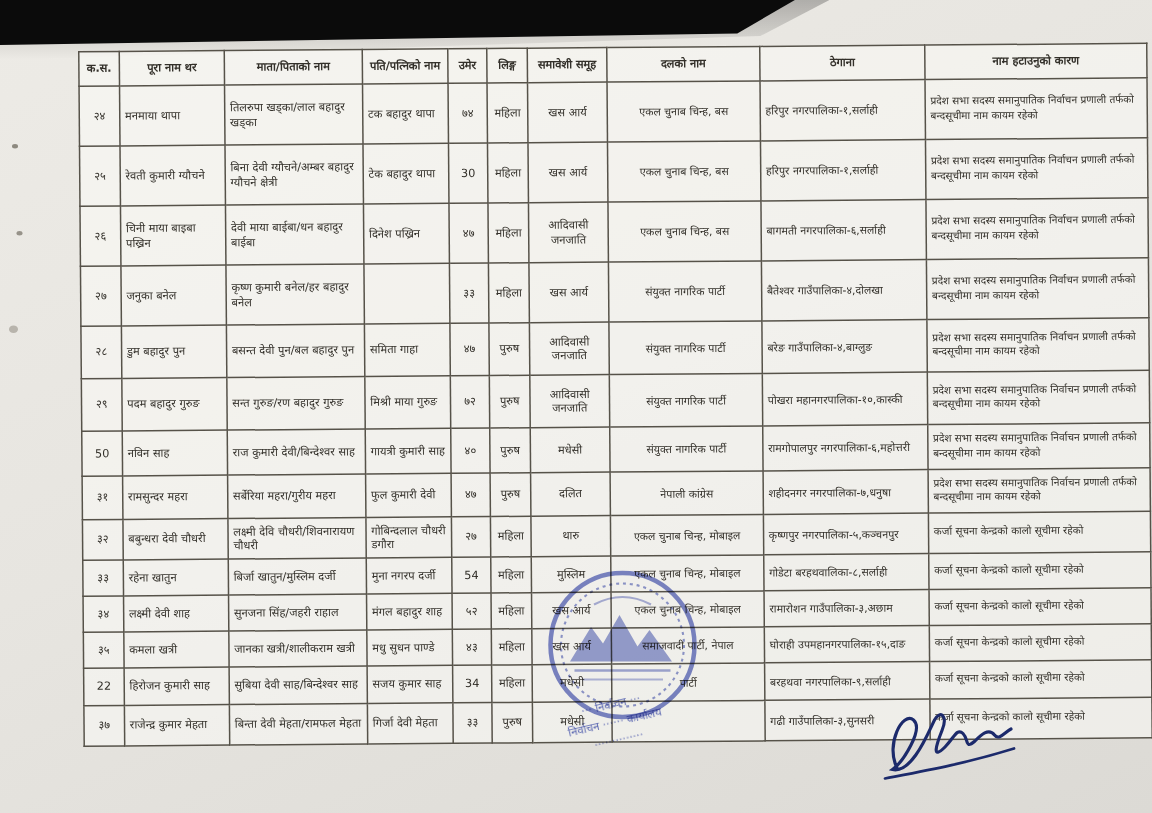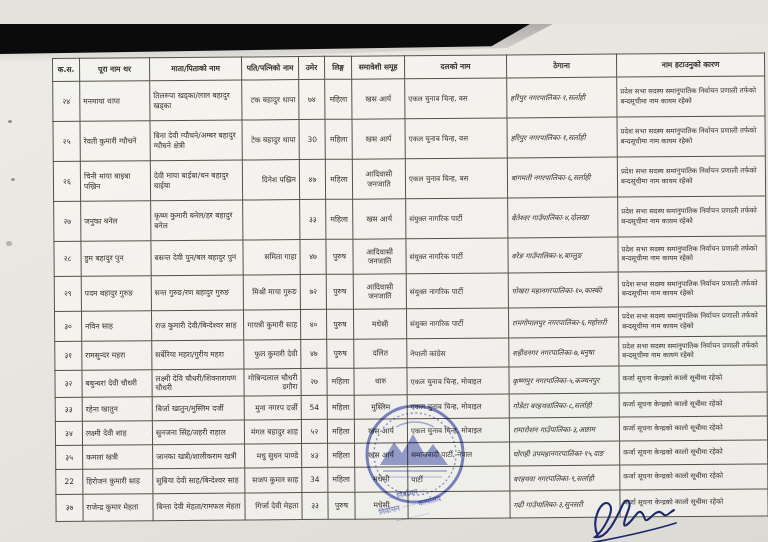--- a/index.html
+++ b/index.html
@@ -4,21 +4,20 @@
 <style>
   html,body{margin:0;padding:0;}
   body{
     width:768px;height:542px;position:relative;overflow:hidden;
     background:#e3e1dc;
     font-family:"DejaVu Sans",sans-serif;
   }
   .scan-page{
     position:absolute;inset:0;
     background:linear-gradient(155deg,#edebe6 0%,#e7e5e0 45%,#dcdad5 100%);
-    margin-top:24px;
   }
   
   .top-artifact{
     position:absolute;top:0;left:0;width:100%;height:31px;
     background:#0b0b0b;
     clip-path:polygon(0 0,69% 0,64% 72%,0 97%);
   }
   .top-artifact-soft{
     position:absolute;top:0;left:0;width:100%;height:40px;
     background:linear-gradient(to bottom,rgba(0,0,0,.25),rgba(0,0,0,0));
@@ -42,23 +41,23 @@
     color:#33302a;
     padding:1px 3px;
     vertical-align:middle;
     font-size:7.5px;line-height:1.25;
     word-wrap:break-word;
   }
   th{
     font-weight:bold;text-align:center;height:20px;font-size:7.5px;padding:1px 2px;
   }
   td.c0,td.c4,td.c5,td.c6{text-align:center;}
-  td.c3{text-align:right;}
-  td.c7{font-size:7.2px;}
-  td.c8{font-size:7.2px;font-style:italic;}
+  td.c3{text-align:left;}
+  td.c7{font-size:7.2px;text-align:center;}
+  td.c8{font-size:7.2px;}
   td.c9{font-size:6.9px;line-height:1.35;}
   
   .stamp{
     position:absolute;left:350px;top:377px;width:130px;height:114px;
     mix-blend-mode:multiply;opacity:.88;
   }
   .stamp-caption{
     position:absolute;left:330px;top:464px;width:160px;
     transform:rotate(-13deg);
     color:#2e3fae;font-size:7.5px;line-height:1.6;text-align:center;
@@ -172,21 +171,21 @@
             <td class="c2">सन्त गुरुङ/रण बहादुर गुरुङ</td>
             <td class="c3">मिश्री माया गुरुङ</td>
             <td class="c4">७२</td>
             <td class="c5">पुरुष</td>
             <td class="c6">आदिवासी जनजाति</td>
             <td class="c7">संयुक्त नागरिक पार्टी</td>
             <td class="c8">पोखरा महानगरपालिका-१०,कास्की</td>
             <td class="c9">प्रदेश सभा सदस्य समानुपातिक निर्वाचन प्रणाली तर्फको बन्दसूचीमा नाम कायम रहेको</td>
           </tr>
           <tr style="height: 30px;">
-            <td class="c0">३०</td>
+            <td class="c0">50</td>
             <td class="c1">नविन साह</td>
             <td class="c2">राज कुमारी देवी/बिन्देश्वर साह</td>
             <td class="c3">गायत्री कुमारी साह</td>
             <td class="c4">४०</td>
             <td class="c5">पुरुष</td>
             <td class="c6">मधेसी</td>
             <td class="c7">संयुक्त नागरिक पार्टी</td>
             <td class="c8">रामगोपालपुर नगरपालिका-६,महोत्तरी</td>
             <td class="c9">प्रदेश सभा सदस्य समानुपातिक निर्वाचन प्रणाली तर्फको बन्दसूचीमा नाम कायम रहेको</td>
           </tr>

